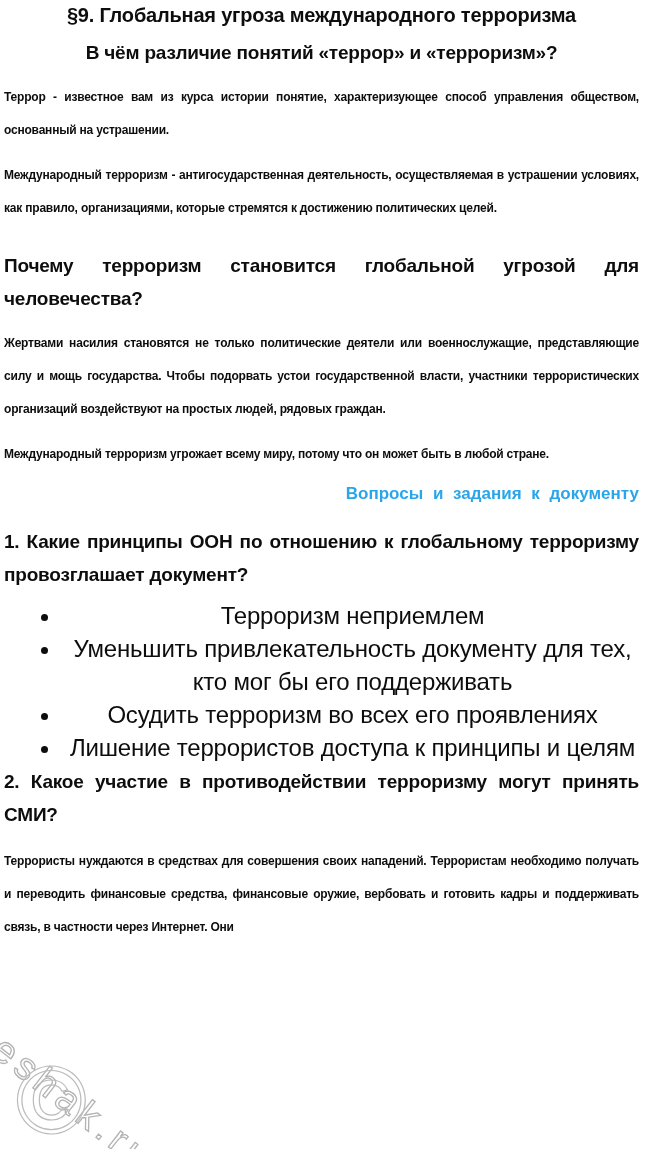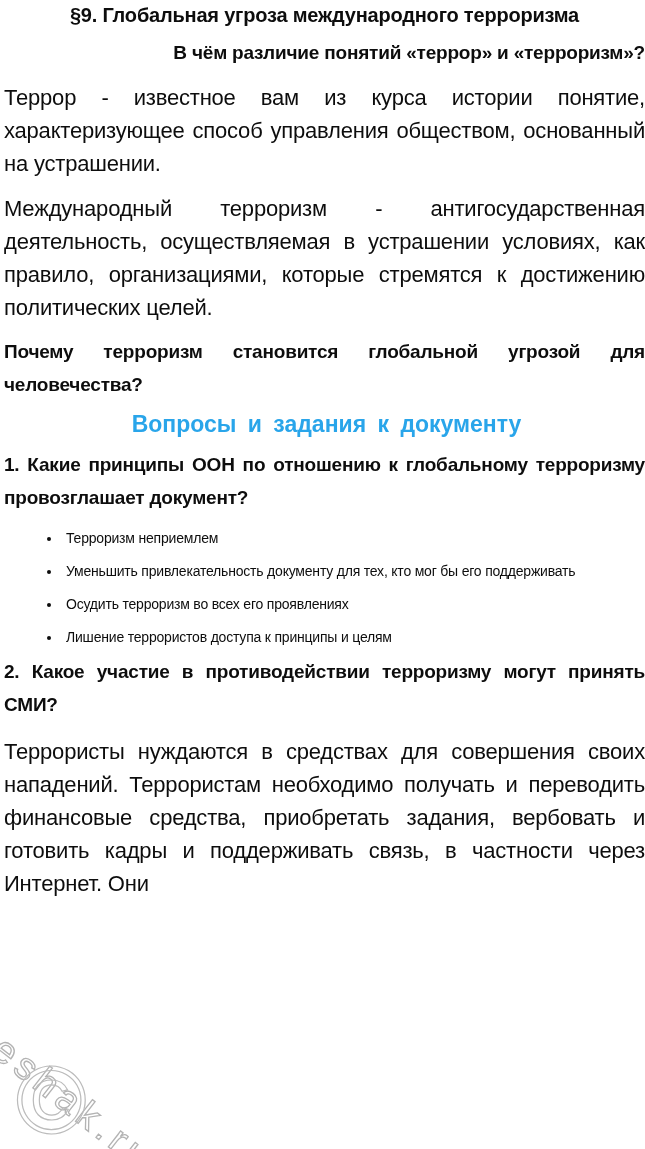--- a/index.html
+++ b/index.html
@@ -6,62 +6,62 @@
   html,body { width:645px; height:1149px; background:#ffffff; }
   body {
     font-family:"Liberation Sans", sans-serif;
     color:#0d0d0d;
     overflow:hidden;
   }
   .page {
     position:relative;
     width:645px; height:1149px;
     background:#ffffff;
-    padding:2px 0 0 4px;
+    padding:2px 6px 0 4px;
     overflow:hidden;
   }
   .content { position:relative; z-index:1; }
   .doc-title {
     font-size:20px; font-weight:700;
     text-align:center; line-height:26px;
     letter-spacing:-0.2px;
   }
   .bold-q {
     font-size:19px; font-weight:700;
     text-align:justify; line-height:33px;
     letter-spacing:-0.2px;
   }
-  .q-diff   { margin-top:8px;  text-align:right; }
-  .q-why    { margin-top:11px; }
-  .q-num1   { margin-top:13px; }
+  .q-diff   { margin-top:8px;  text-align:center; }
+  .q-why    { margin-top:24px; }
+  .q-num1   { margin-top:20px; }
   .q-num2   { margin-top:1px; }
   .para {
-    font-size:22px; font-weight:400;
+    font-size:12px; font-weight:700;
     text-align:justify; line-height:33px;
     letter-spacing:-0.2px;
     margin-top:12px;
   }
   .para-last { margin-top:14px; }
   .tasks-header {
     margin-top:12px;
-    font-size:23px; font-weight:700;
+    font-size:17px; font-weight:700;
     line-height:22px;
     color:#29a5ea;
     word-spacing:5px;
     padding-left:4px;
-    text-align:center;
+    text-align:right;
   }
   ul.bullets {
     margin-top:8px;
     padding-left:58px;
     list-style:disc outside;
   }
   ul.bullets li {
-    font-size:14px; line-height:33px;
-    text-align:left; letter-spacing:-0.2px;
+    font-size:24px; line-height:33px;
+    text-align:center; letter-spacing:-0.2px;
     padding-left:4px;
   }
   
   .watermark {
     position:absolute; z-index:2;
     pointer-events:none;
     color:transparent;
     -webkit-text-stroke:1.3px #b3b3b3;
     font-family:"Liberation Sans", sans-serif;
   }
@@ -89,35 +89,37 @@
     <h1 class="doc-title">§9. Глобальная угроза международного терроризма</h1>
 
     <h2 class="bold-q q-diff">В чём различие понятий «террор» и «терроризм»?</h2>
 
     <p class="para">Террор - известное вам из курса истории понятие, характеризующее способ управления обществом, основанный на устрашении.</p>
 
     <p class="para">Международный терроризм - антигосударственная деятельность, осуществляемая в устрашении условиях, как правило, организациями, которые стремятся к достижению политических целей.</p>
 
     <h2 class="bold-q q-why">Почему терроризм становится глобальной угрозой для человечества?</h2>
 
+    <p class="para">Жертвами насилия становятся не только политические деятели или военнослужащие, представляющие силу и мощь государства. Чтобы подорвать устои государственной власти, участники террористических организаций воздействуют на простых людей, рядовых граждан.</p>
 
+    <p class="para">Международный терроризм угрожает всему миру, потому что он может быть в любой стране.</p>
 
     <h3 class="tasks-header">Вопросы и задания к документу</h3>
 
     <h2 class="bold-q q-num1">1. Какие принципы ООН по отношению к глобальному терроризму провозглашает документ?</h2>
 
     <ul class="bullets">
       <li>Терроризм неприемлем</li>
       <li>Уменьшить привлекательность документу для тех, кто мог бы его поддерживать</li>
       <li>Осудить терроризм во всех его проявлениях</li>
       <li>Лишение террористов доступа к принципы и целям</li>
     </ul>
 
     <h2 class="bold-q q-num2">2. Какое участие в противодействии терроризму могут принять СМИ?</h2>
 
-    <p class="para para-last">Террористы нуждаются в средствах для совершения своих нападений. Террористам необходимо получать и переводить финансовые средства, приобретать задания, вербовать и готовить кадры и поддерживать связь, в частности через Интернет. Они</p>
+    <p class="para para-last">Террористы нуждаются в средствах для совершения своих нападений. Террористам необходимо получать и переводить финансовые средства, финансовые оружие, вербовать и готовить кадры и поддерживать связь, в частности через Интернет. Они</p>
 
   </div>
 
   <div class="watermark wm-text">reshak.ru</div>
 
   <div class="watermark wm-copy">©</div>
 </div>
 
 </body></html>

